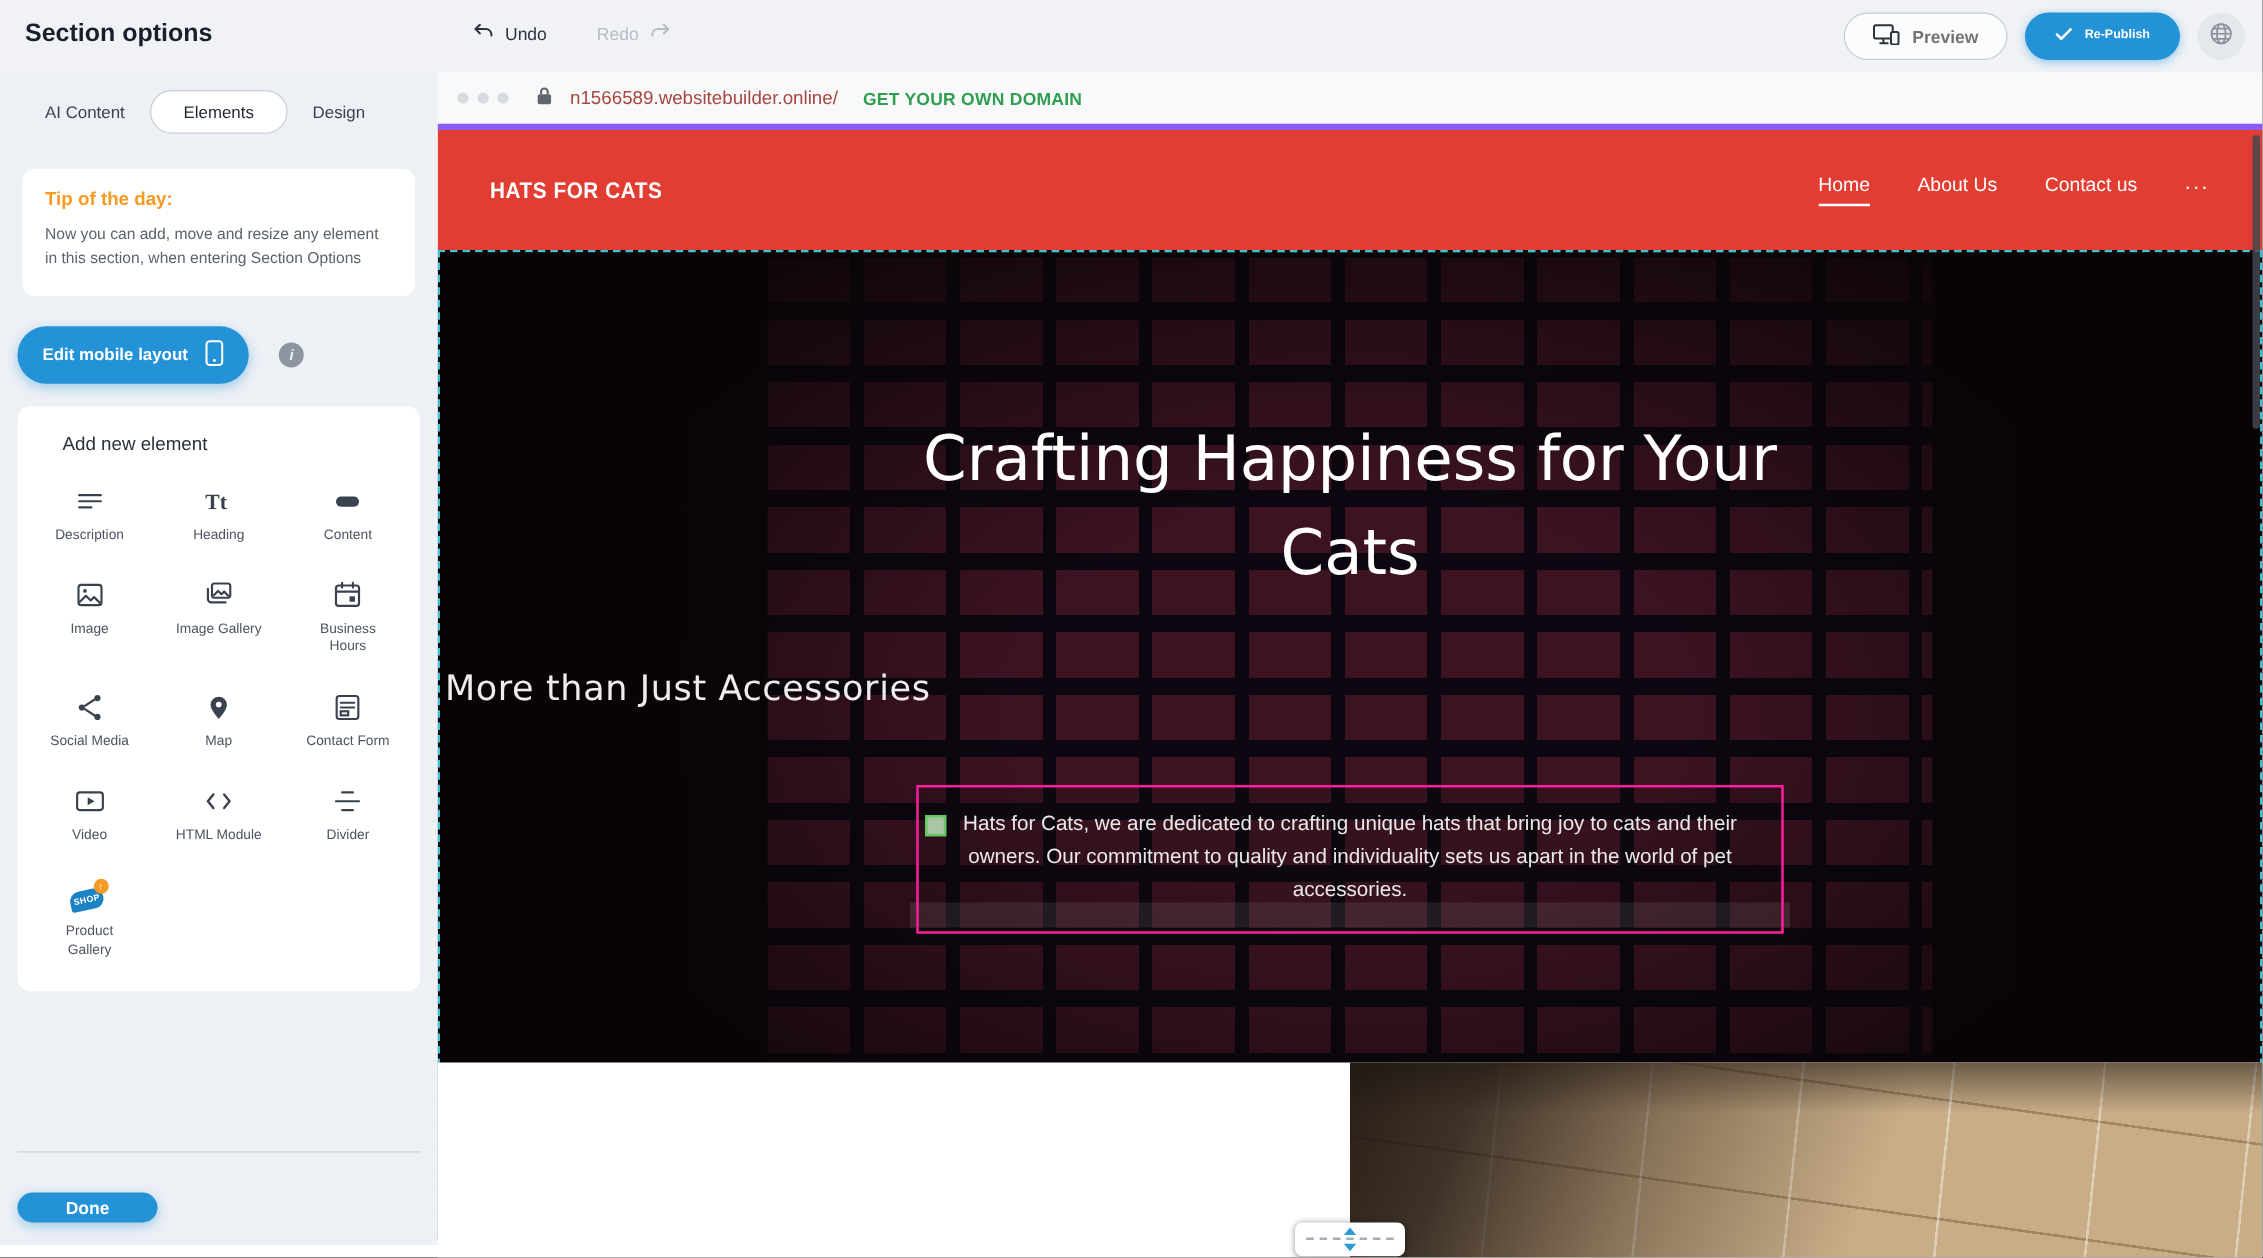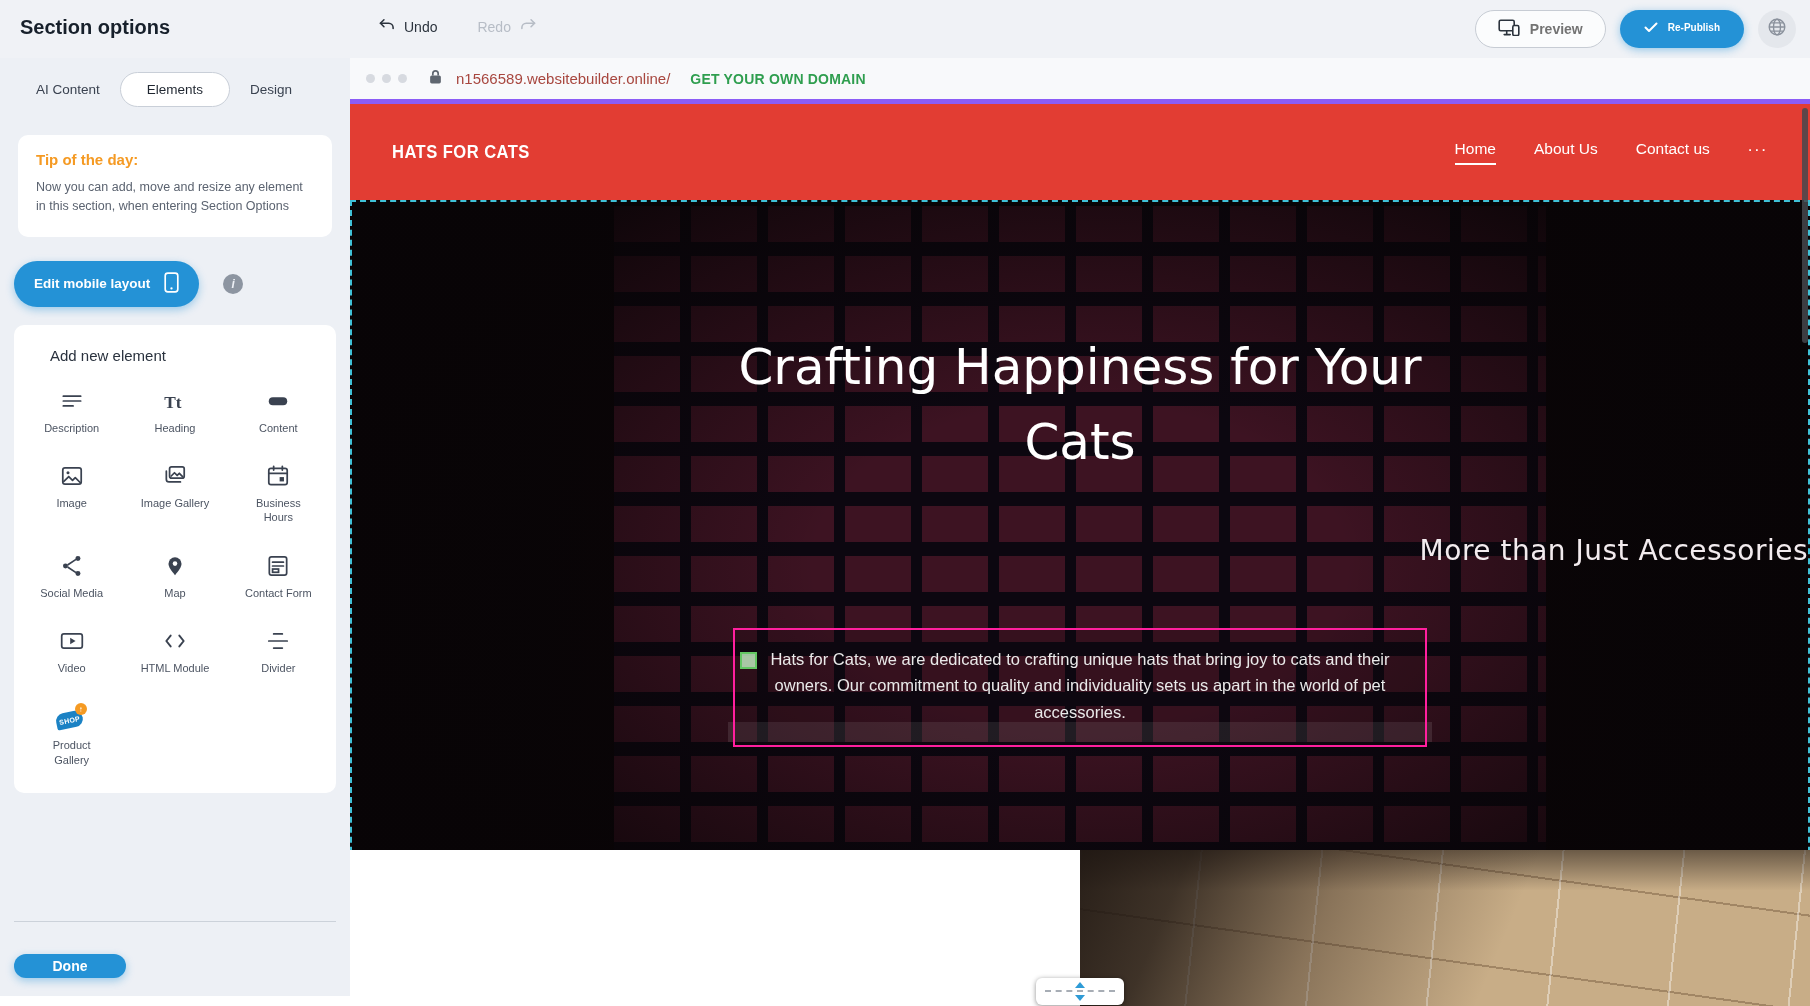--- a/index.html
+++ b/index.html
@@ -80,21 +80,21 @@
   .tiles { position:absolute; left:18%; right:18%; top:4px; bottom:16px;
     background:
       repeating-linear-gradient(90deg, rgba(0,0,0,0) 0 66px, #0c0710 66px 77px),
       repeating-linear-gradient(180deg, #3d1322 0 36px, #0c0710 36px 50px); }
   .vignette { position:absolute; inset:0; background:
       radial-gradient(ellipse 52% 58% at 50% 46%, rgba(8,4,6,0) 35%, rgba(8,4,6,.45) 68%, rgba(8,4,6,.88) 100%),
       linear-gradient(90deg, rgba(8,4,6,.92) 0%, rgba(8,4,6,0) 17%, rgba(8,4,6,0) 83%, rgba(8,4,6,.92) 100%); }
   .hero-heading { position:absolute; top:128px; left:0; right:0; text-align:center; color:#fff;
     font-family:"DejaVu Sans", sans-serif; font-size:50px; line-height:1.5; }
   .hero-heading span { display:inline-block; max-width:700px; }
-  .hero-sub { position:absolute; top:332px; left:4px; right:0; text-align:right; color:#f2ebee;
+  .hero-sub { position:absolute; top:332px; left:4px; right:0; text-align:left; color:#f2ebee;
     font-family:"DejaVu Sans", sans-serif; font-size:28px; letter-spacing:.5px; }
   .text-box { position:absolute; top:426px; left:50%; transform:translateX(-50%); width:694px;
     border:2px solid var(--magenta,#ff1f9e); padding:16px 26px 20px; color:#e9e9e9;
     font-size:16.5px; line-height:1.6; text-align:center; background:rgba(20,10,14,.18); }
   .handle-green { position:absolute; left:5px; top:22px; width:17px; height:17px;
     background:rgba(200,245,200,.8); border:2px solid #63c763; }
   .ghost-bar { position:absolute; top:520px; left:50%; transform:translateX(-50%);
     width:704px; height:20px; background:rgba(255,255,255,.10); }
   .resize-handle { position:absolute; left:50%; bottom:-15px; transform:translateX(-50%);
     width:88px; height:27px; background:#fff; border-radius:6px; box-shadow:0 1px 5px rgba(0,0,0,.45);

